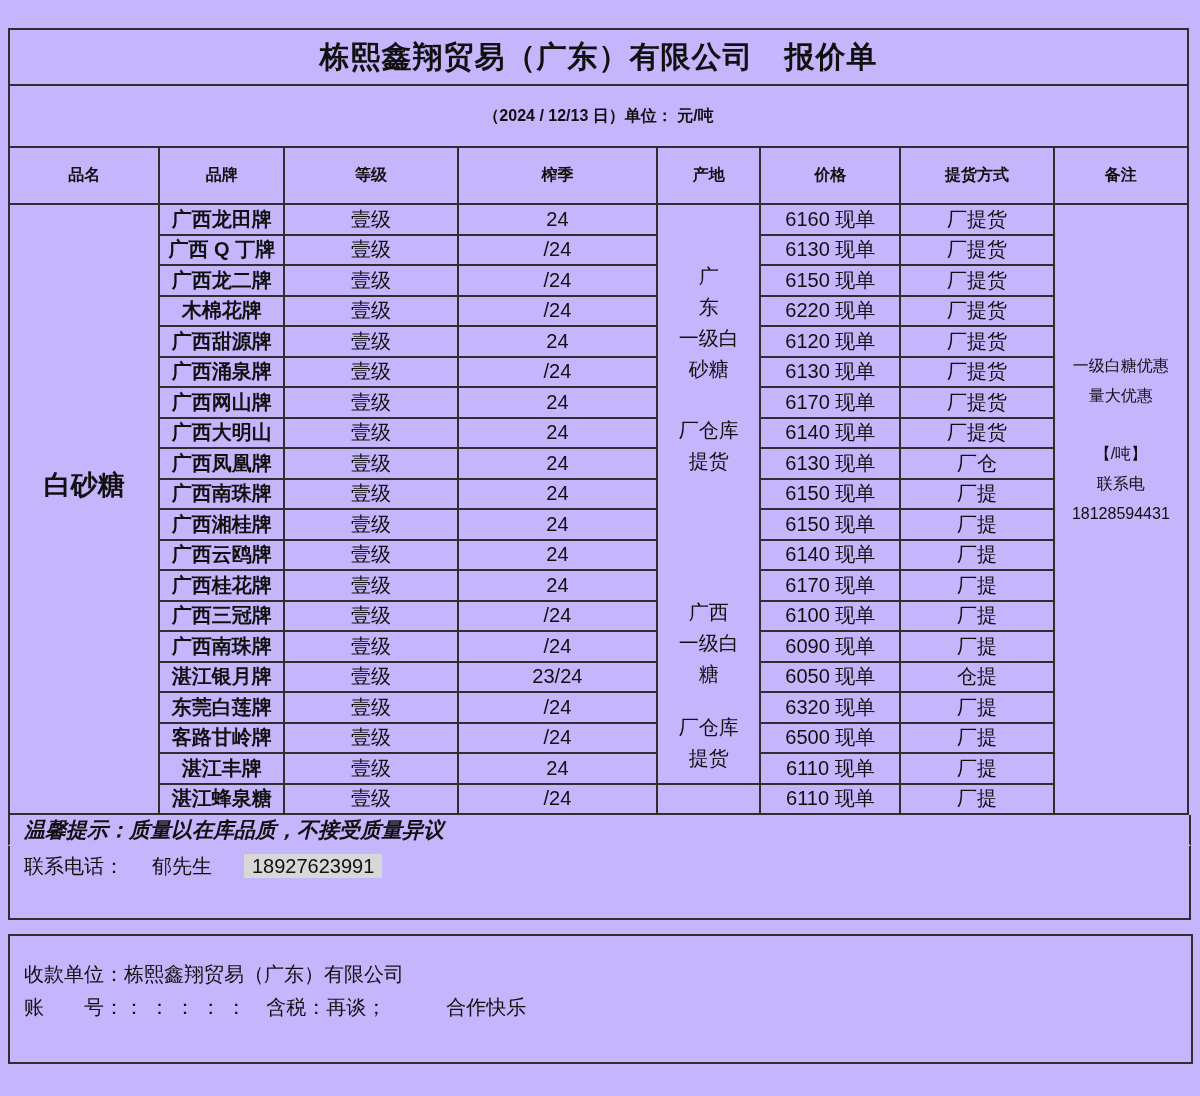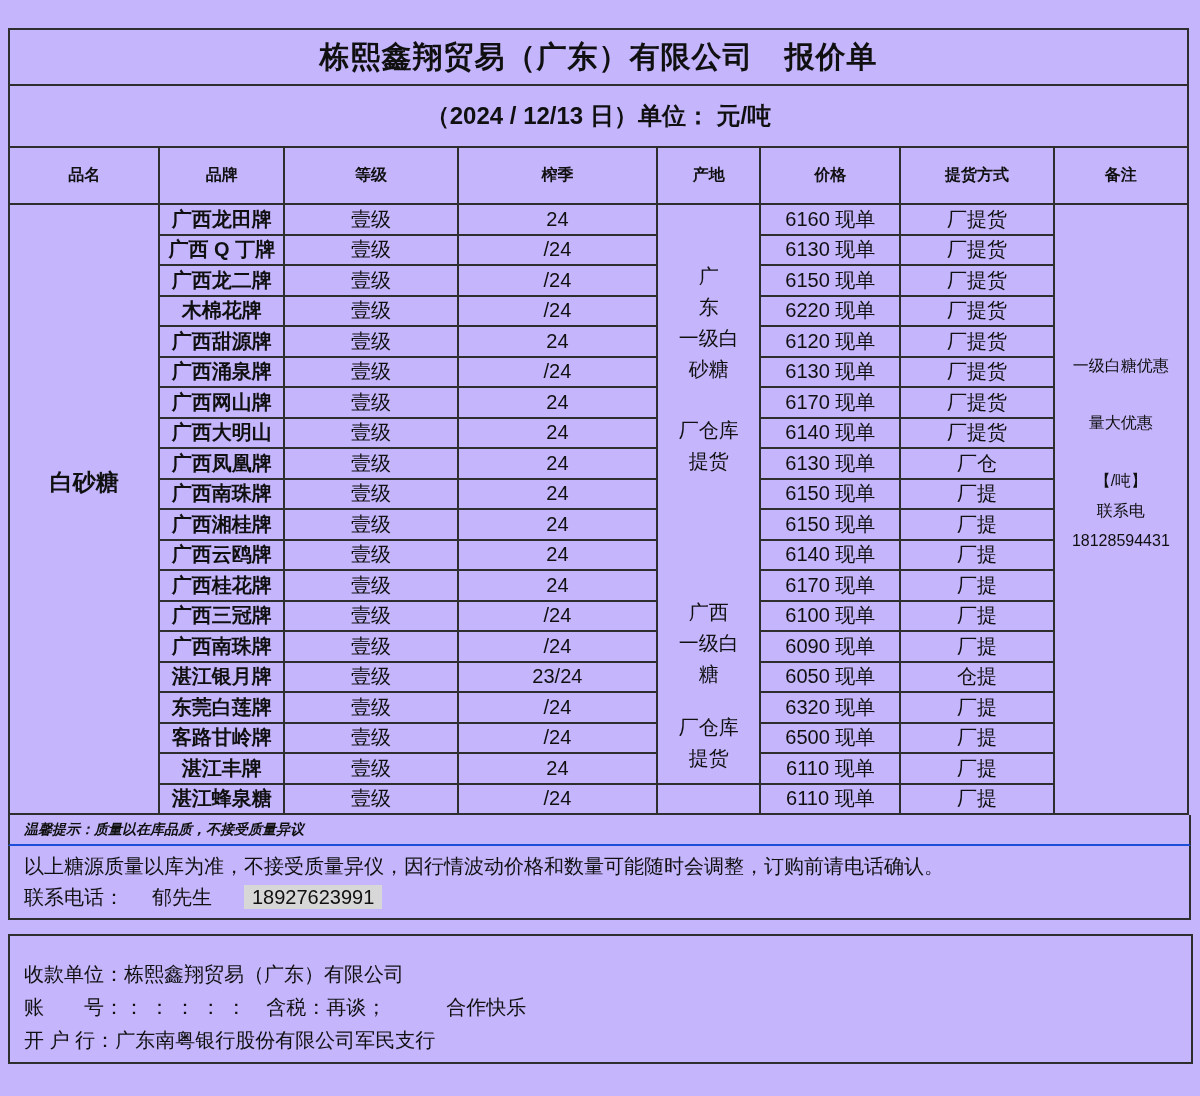--- a/index.html
+++ b/index.html
@@ -5,42 +5,42 @@
   html,body{margin:0;padding:0;background:#ffffff;}
   .page{
     position:relative;width:1200px;height:1096px;background:#c4b5fd;overflow:hidden;
     font-family:Liberation Sans, sans-serif;color:#101010;
   }
   .main-box{position:absolute;left:8px;top:28px;width:1183px;}
   table.quote{border-collapse:collapse;table-layout:fixed;width:1181px;}
   td,th{padding:0;text-align:center;vertical-align:middle;overflow:hidden;}
   .c{border:2px solid #2e2e2e;}
   .title-cell{font-size:30px;font-weight:700;letter-spacing:1px;height:54px;}
-  .date-cell{font-size:24px;font-weight:700;height:60px;}
+  .date-cell{font-size:16px;font-weight:700;height:60px;}
   th.c{font-size:16px;font-weight:700;height:55px;}
   tr.data-row{height:30.5px;}
   .brand{font-size:20px;font-weight:700;}
   .grade,.season,.price,.pickup{font-size:20px;font-weight:500;}
-  .pname-cell{font-size:23px;font-weight:700;vertical-align:top;}
+  .pname-cell{font-size:27px;font-weight:700;vertical-align:top;}
   .pname-cell .pn{margin-top:262px;}
   .origin-cell{vertical-align:top;font-size:20px;font-weight:500;}
   .ob{white-space:pre-line;line-height:31px;text-align:center;}
   .ob-a{margin-top:56px;}
   .ob-b{margin-top:30px;}
   .ob-c{margin-top:120px;}
   .ob-d{margin-top:22px;}
   .remark-cell{vertical-align:top;font-size:16px;font-weight:500;}
   .rm{line-height:30px;}
   .rm-0{margin-top:146px;}
-  .rm-1{margin-top:27px;}
+  .rm-1{}
   .rm-2{margin-top:28px;}
   .tip-row{
-    border-left:2px solid #2e2e2e;border-right:2px solid #2e2e2e;border-bottom:2px solid #1d4ed8;
+    border-left:2px solid #2e2e2e;border-right:2px solid #2e2e2e;border-bottom:2px solid #c4b5fd;
     height:29px;line-height:29px;padding-left:14px;
-    font-style:italic;font-weight:700;font-size:14px;width:1165px;
+    font-style:italic;font-weight:700;font-size:21px;width:1165px;
   }
   .notes-box{
     border-left:2px solid #2e2e2e;border-right:2px solid #2e2e2e;border-bottom:2px solid #2e2e2e;
     width:1165px;height:67px;padding:5px 0 0 14px;font-size:20px;font-weight:500;line-height:31px;
   }
   .phone-hl{background:#d7d7d7;padding:1px 8px;}
   .contact-name{margin-left:28px;}
   .contact-phone-wrap{margin-left:20px;padding-left:12px;}
   .footer-box{
     position:absolute;left:8px;top:934px;width:1167px;height:104px;
@@ -249,32 +249,28 @@
         <td class="c pickup">厂提</td>
       </tr>
     </tbody>
       </table>
 
     <div class="tip-row">
       <span>温馨提示：质量以在库品质，不接受质量异议</span>
     </div>
 
     <div class="notes-box">
-      <div>以上糖源质量以库为准，不接受质量异仪，因行情波动价格和数量可能随时会调整，订购前请电话确认。</div>
       <div>
         <span>联系电话：</span><span class="contact-name">郁先生</span><span class="contact-phone-wrap"><span class="phone-hl">18927623991</span></span>
       </div>
     </div>
   </div>
 
   <div class="footer-box">
     <div class="fline">
       <span>收款单位：</span><span>栋熙鑫翔贸易（广东）有限公司</span>
     </div>
     <div class="fline">
       <span>账　　号：</span><span>： ： ： ： ：　含税：再谈；</span><span class="acct-extra">合作快乐</span>
     </div>
-    <div class="fline">
-      <span>开 户 行：</span><span>广东南粤银行股份有限公司军民支行</span>
-    </div>
   </div>
 
 </div>
 
 </body></html>

